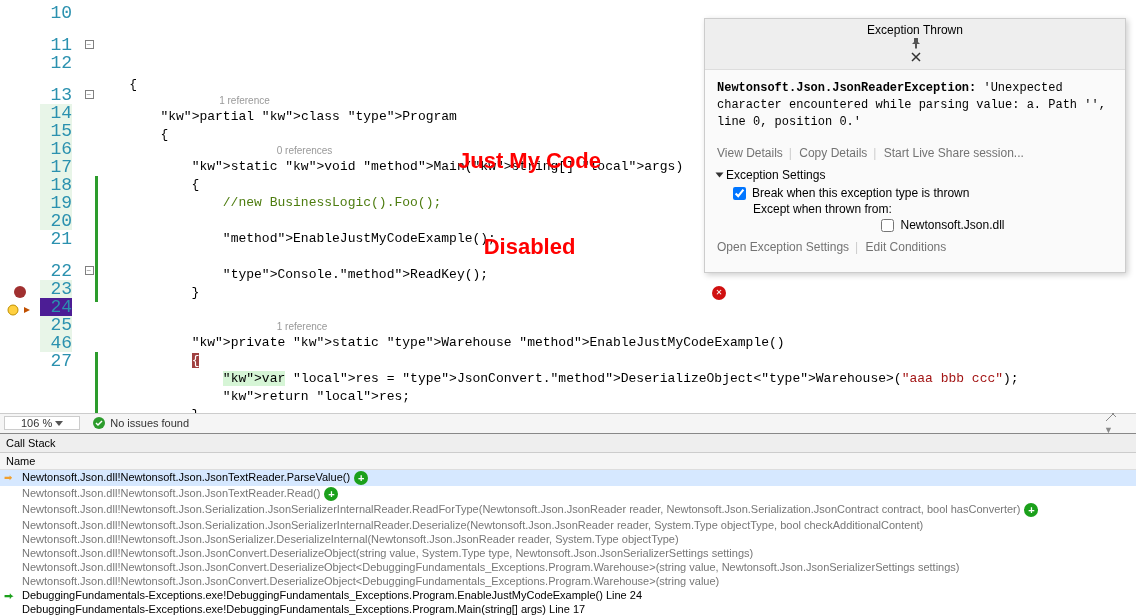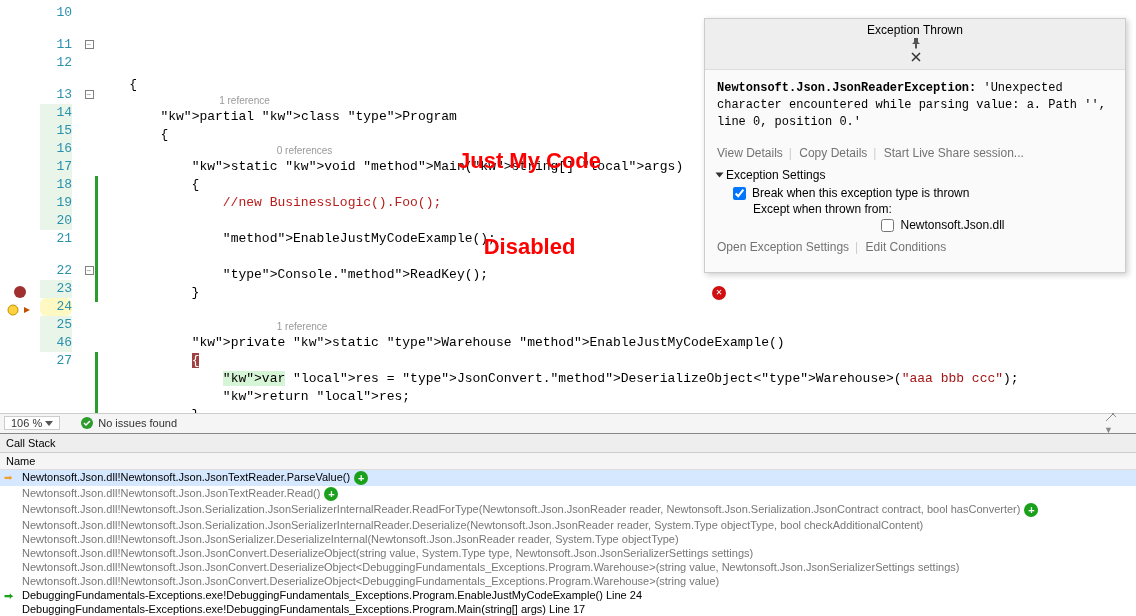--- a/index.html
+++ b/index.html
@@ -1,25 +1,25 @@
 <!DOCTYPE html>
 <html><head>
 <meta charset="utf-8">
 <style>
 * { margin: 0; padding: 0; box-sizing: border-box; }
 body { font-family: Consolas, 'Courier New', monospace; font-size: 13px; background: #fff; overflow: hidden; }
 .container { display: flex; flex-direction: column; height: 616px; width: 1136px; }
 .editor-area { flex: 1; position: relative; display: flex; overflow: hidden; }
 .gutter-margin { width: 40px; background: #fff; border-right: 0; display: flex; flex-direction: column; padding-top: 4px; }
-.line-numbers { width: 40px; background: #fff; color: #2b91af; text-align: right; padding-right: 8px; padding-top: 4px; line-height: 18px; font-size: 13px; }
+.line-numbers { width: 40px; background: #fff; color: #2b91af; text-align: right; padding-right: 8px; padding-top: 4px; line-height: 18px; font-size: 18px; }
 .code-fold { width: 18px; background: #fff; padding-top: 4px; line-height: 18px; text-align: center; color: #808080; font-size: 10px; }
 .code { flex: 1; padding-top: 4px; line-height: 18px; white-space: pre; position: relative; }
 .line { height: 18px; }
 .str { color: #a31515; }
-.comment { color: #b91c1c; }
+.comment { color: #4d7c0f; }
 .codelens { color: #999; font-size: 10px; font-family: 'Segoe UI', sans-serif; height: 14px; line-height: 14px; }
 .exec-line-bg { background: #d6f5d6; }
 .overlay-text { position: absolute; color: #ff0000; font-family: 'Segoe UI', Arial, sans-serif; font-size: 22px; font-weight: bold; text-align: center; line-height: 1.3; }
 .exception-popup { position: absolute; top: 18px; right: 10px; width: 422px; background: #f5f5f5; border: 1px solid #ccc; box-shadow: 2px 2px 6px rgba(0,0,0,0.2); font-family: 'Segoe UI', sans-serif; font-size: 12px; }
 .popup-header { background: #eee; padding: 4px 8px; display: flex; align-items: center; border-bottom: 1px solid #ddd; flex-direction: column; }
 .popup-title { flex: 1; font-size: 12px; }
 .popup-icon { width: 14px; height: 14px; margin-left: 4px; cursor: pointer; }
 .popup-body { padding: 10px 12px; background: #fafafa; }
 .popup-msg { margin-bottom: 16px; line-height: 1.4; font-family: Liberation Mono, monospace; }
 .popup-msg b { font-weight: bold; }
@@ -29,21 +29,21 @@
 .settings-section { margin: 6px 0 8px 0; }
 .settings-header { display: flex; align-items: center; cursor: pointer; }
 .triangle { display: inline-block; width: 0; height: 0; border-left: 5px solid #333; border-top: 4px solid transparent; border-bottom: 4px solid transparent; margin-right: 4px; transform: rotate(90deg); }
 .checkbox-line { margin-left: 16px; margin-top: 4px; display: flex; align-items: center; }
 .checkbox-line input { margin-right: 6px; }
 .sub-line { margin-left: 36px; margin-top: 2px; }
 .sub-checkbox { margin-left: 56px; margin-top: 2px; display: flex; align-items: center; justify-content: center; }
 .sub-checkbox input { margin-right: 6px; }
 .status-bar { height: 20px; background: #f5f5f5; border-top: 1px solid #ccc; display: flex; align-items: center; font-family: 'Segoe UI', sans-serif; font-size: 11px; padding: 0 4px; color: #333; }
 .status-item { margin-right: 12px; display: flex; align-items: center; }
-.zoom-dd { border: 1px solid #ccc; padding: 0 6px; background: #fff; margin-right: 20px; display: flex; align-items: center; }
+.zoom-dd { border: 1px solid #ccc; padding: 0 16px; background: #fff; margin-right: 12px; display: flex; align-items: center; }
 .callstack-panel { background: #fff; border-top: 1px solid #888; font-family: 'Segoe UI', sans-serif; font-size: 11px; }
 .callstack-title { background: #eee; padding: 3px 6px; border-bottom: 1px solid #ccc; }
 .callstack-header { background: #f5f5f5; padding: 2px 6px; border-bottom: 1px solid #ddd; font-size: 11px; }
 .callstack-row { padding: 1px 0 1px 22px; white-space: nowrap; overflow: hidden; text-overflow: ellipsis; color: #777; position: relative; }
 .callstack-row.active { background: #d6e8ff; color: #000; }
 .callstack-row.user { color: #000; }
 .arrow-icon { position: absolute; left: 4px; top: 2px; color: #f0a030; font-size: 10px; }
 .plus-badge { display: inline-block; width: 14px; height: 14px; background: #1ba01b; border-radius: 50%; color: #fff; text-align: center; line-height: 14px; font-size: 11px; font-weight: bold; margin-left: 4px; vertical-align: middle; }
 .breakpoint { width: 12px; height: 12px; background: #a03030; border-radius: 50%; }
 .margin-row { height: 18px; display: flex; align-items: center; justify-content: center; }
@@ -103,21 +103,21 @@
         <div class="line" style="background: rgb(232, 245, 232);">15</div>
         <div class="line" style="background: rgb(232, 245, 232);">16</div>
         <div class="line" style="background: rgb(232, 245, 232);">17</div>
         <div class="line" style="background: rgb(232, 245, 232);">18</div>
         <div class="line" style="background: rgb(232, 245, 232);">19</div>
         <div class="line" style="background: rgb(232, 245, 232);">20</div>
         <div class="line">21</div>
         <div class="codelens">&nbsp;</div>
         <div class="line">22</div>
         <div class="line" style="background: rgb(232, 245, 232);">23</div>
-        <div class="line" style="background: #fef9c3; border-radius: 6px;">24</div>
+        <div class="line" style="background: #4c1d95;">24</div>
         <div class="line" style="background: rgb(232, 245, 232);">25</div>
         <div class="line" style="background: rgb(232, 245, 232);">46</div>
         <div class="line">27</div>
       </div>
 
     <div class="code-fold" id="fold-col">
         <div class="line"></div>
         <div class="codelens">&nbsp;</div>
         <div class="line"><span class="fold-box">−</span></div>
         <div class="line"></div>

